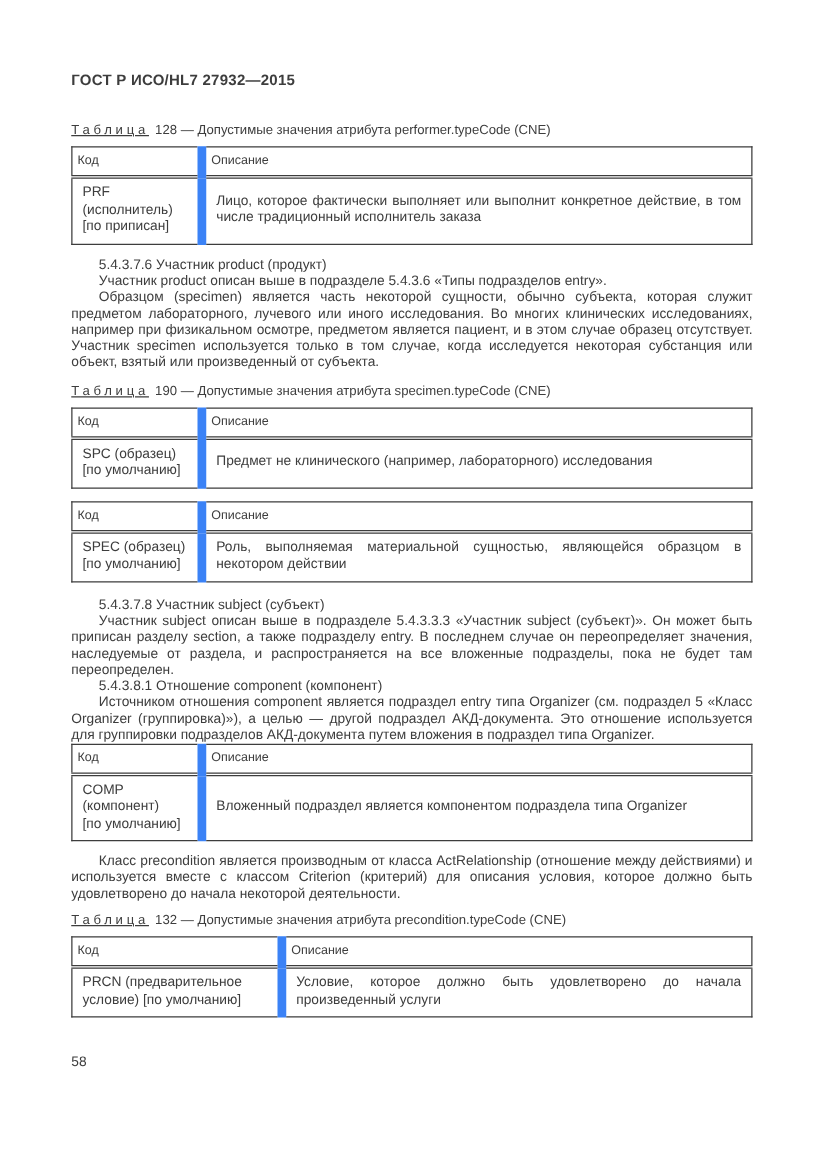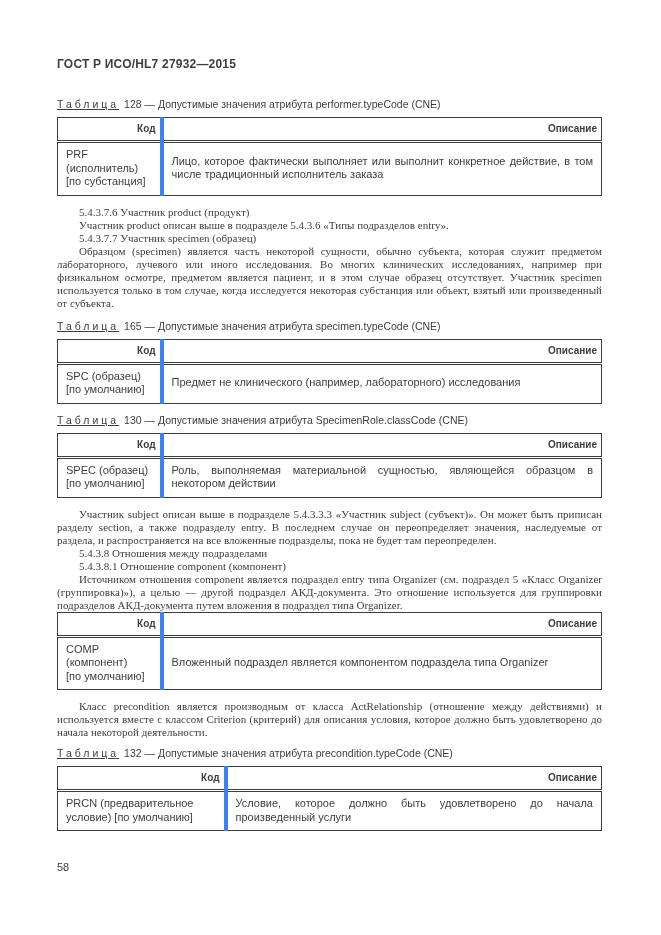--- a/index.html
+++ b/index.html
@@ -31,39 +31,38 @@
   table.gost {
     width: 100%;
     border-collapse: collapse;
     border: 1.5px solid #3d3d3d;
     table-layout: fixed;
     margin: 0 0 10px 0;
   }
   table.gost col.c1 { width: 104px; }
   table.gost.wide col.c1 { width: 168px; }
   table.gost th {
-    font-weight: bold;
+    font-weight: normal;
     font-size: 10px;
-    text-align: right;
+    text-align: left;
     padding: 4px 4px 5px 4px;
     border-bottom: 3px double #3d3d3d;
   }
-  table.gost th + th, table.gost td + td { border-left: 4px solid #3b82f6; }
+  table.gost th + th, table.gost td + td { border-left: 7px solid #3b82f6; }
   table.gost td {
     font-size: 11px;
     line-height: 13.5px;
     padding: 5px 8px 6px 8px;
     vertical-align: middle;
   }
   td.code { white-space: pre-line; padding-left: 7px; }
   td.desc { text-align: justify; }
   .head, .para {
     margin: 0;
     text-indent: 22px;
-    font-family: Liberation Serif, serif;
   }
   .para { text-align: justify; }
   .gap-s { margin-top: 8px; }
   .gap-m { margin-top: 12px; }
   .page-number {
     margin-top: 30px;
     font-size: 11px;
   }
 </style>
 </head>
@@ -81,75 +80,73 @@
       </colgroup>
     <thead>
       <tr>
         <th>Код</th>
         <th>Описание</th>
       </tr>
     </thead>
     <tbody>
       <tr>
         <td class="code">PRF (исполнитель)
-[по субстанция]</td>
+[по приписан]</td>
         <td class="desc">Лицо, которое фактически выполняет или выполнит конкретное действие, в том числе традиционный исполнитель заказа</td>
       </tr>
     </tbody>
   </table>
 
   <p class="head">5.4.3.7.6 Участник product (продукт)</p>
   <p class="para">Участник product описан выше в подразделе 5.4.3.6 «Типы подразделов entry».</p>
-  <p class="head">5.4.3.7.7 Участник specimen (образец)</p>
   <p class="para">Образцом (specimen) является часть некоторой сущности, обычно субъекта, которая служит предметом лабораторного, лучевого или иного исследования. Во многих клинических исследованиях, например при физикальном осмотре, предметом является пациент, и в этом случае образец отсутствует. Участник specimen используется только в том случае, когда исследуется некоторая субстанция или объект, взятый или произведенный от субъекта.</p>
 
-  <p class="caption"><span class="cap-word">Таблица</span> <span>165 — Допустимые значения атрибута specimen.typeCode (CNE)</span></p>
+  <p class="caption"><span class="cap-word">Таблица</span> <span>190 — Допустимые значения атрибута specimen.typeCode (CNE)</span></p>
   <table class="gost">
     <colgroup>
         <col class="c1">
         <col>
       </colgroup>
     <thead>
       <tr>
         <th>Код</th>
         <th>Описание</th>
       </tr>
     </thead>
     <tbody>
       <tr>
         <td class="code">SPC (образец)
 [по умолчанию]</td>
         <td class="desc">Предмет не клинического (например, лабораторного) исследования</td>
       </tr>
     </tbody>
   </table>
 
-  <p class="caption"><span class="cap-word">Таблица</span> <span>130 — Допустимые значения атрибута SpecimenRole.classCode (CNE)</span></p>
   <table class="gost">
     <colgroup>
         <col class="c1">
         <col>
       </colgroup>
     <thead>
       <tr>
         <th>Код</th>
         <th>Описание</th>
       </tr>
     </thead>
     <tbody>
       <tr>
         <td class="code">SPEC (образец)
 [по умолчанию]</td>
         <td class="desc">Роль, выполняемая материальной сущностью, являющейся образцом в некотором действии</td>
       </tr>
     </tbody>
   </table>
 
+  <p class="head gap-m">5.4.3.7.8 Участник subject (субъект)</p>
   <p class="para">Участник subject описан выше в подразделе 5.4.3.3.3 «Участник subject (субъект)». Он может быть приписан разделу section, а также подразделу entry. В последнем случае он переопределяет значения, наследуемые от раздела, и распространяется на все вложенные подразделы, пока не будет там переопределен.</p>
-  <p class="head">5.4.3.8 Отношения между подразделами</p>
   <p class="head">5.4.3.8.1 Отношение component (компонент)</p>
   <p class="para">Источником отношения component является подраздел entry типа Organizer (см. подраздел 5 «Класс Organizer (группировка)»), а целью — другой подраздел АКД-документа. Это отношение используется для группировки подразделов АКД-документа путем вложения в подраздел типа Organizer.</p>
 
   <table class="gost">
     <colgroup>
         <col class="c1">
         <col>
       </colgroup>
     <thead>
       <tr>

